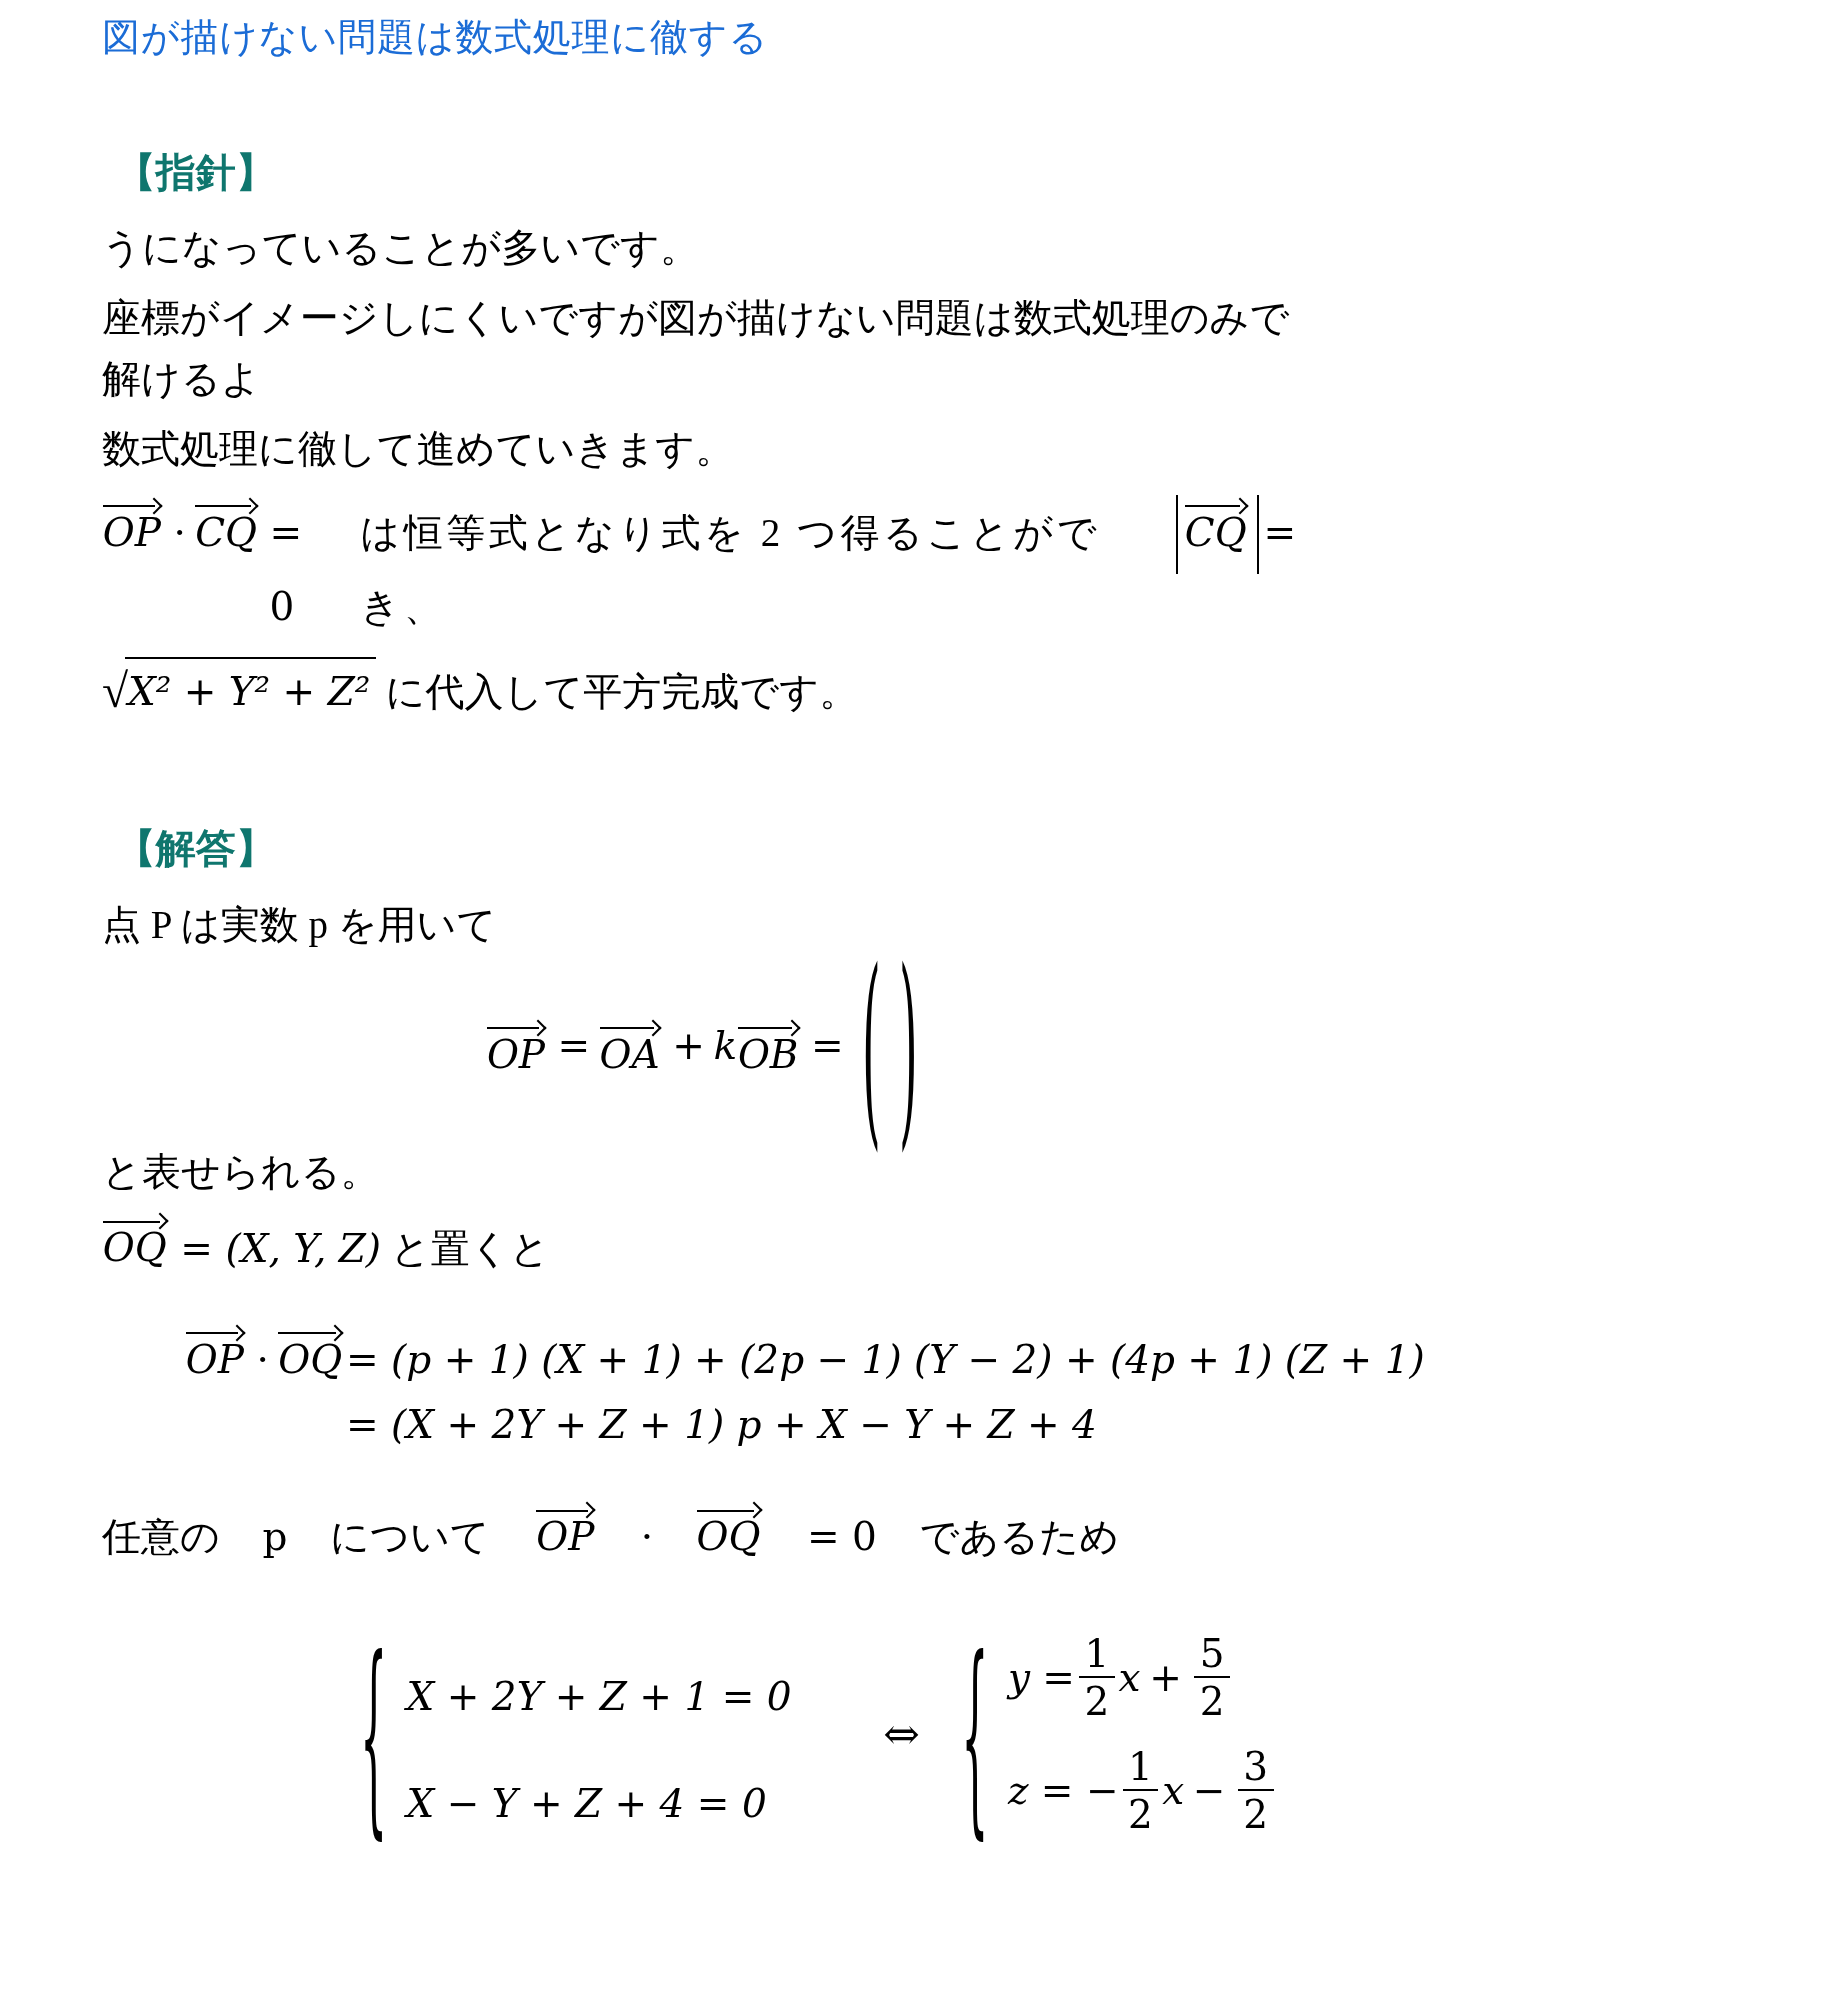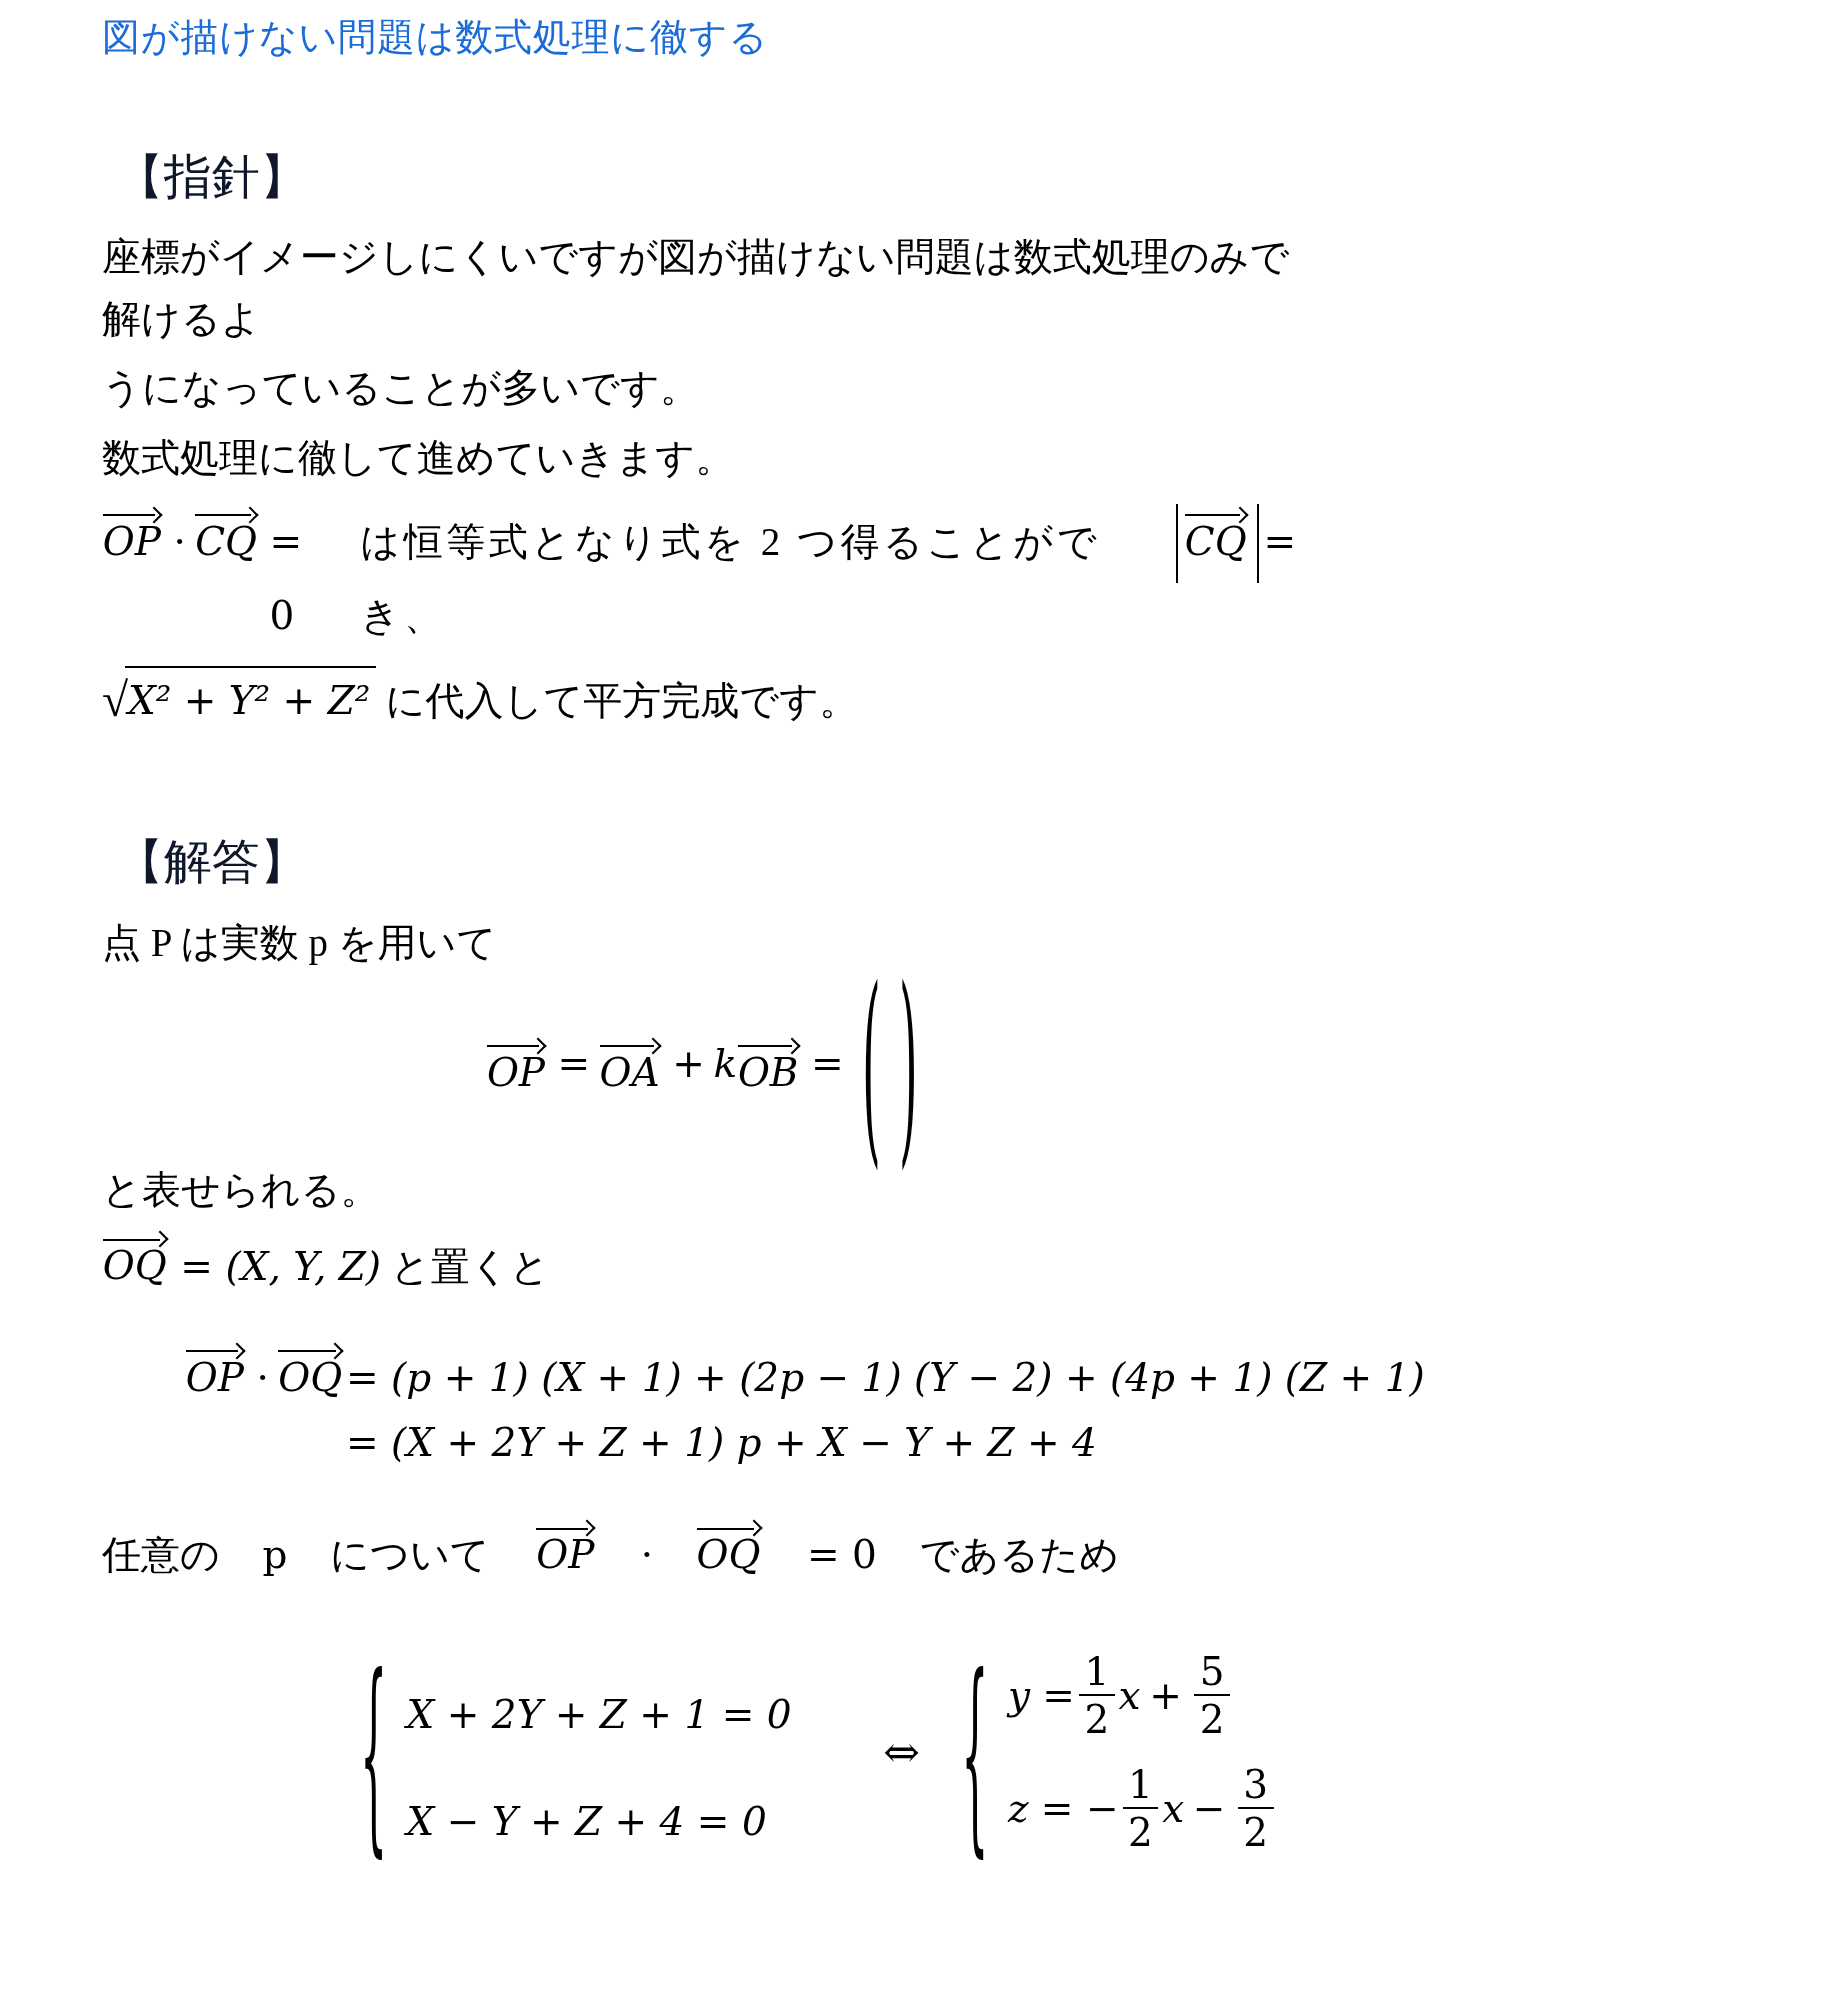--- a/index.html
+++ b/index.html
@@ -8,22 +8,22 @@
     font-family:"Liberation Serif", serif; font-size:39px;
   }
   .page { padding:11.7px 0 29px 102px; width:1209px; }
 
   
   .doc-title {
     font-family:"Liberation Sans", sans-serif; font-size:38px; font-weight:400;
     color:#1b6cd6; margin:0 0 82px 0; letter-spacing:0.02em;
   }
   .sec-heading {
-    font-family:"Liberation Sans", sans-serif; font-size:48px; font-weight:400;
-    color:#0f172a; margin:0 0 17.6px 13.7px;
+    font-family:"Liberation Sans", sans-serif; font-size:40px; font-weight:700;
+    color:#0f766e; margin:0 0 17.6px 13.7px;
   }
   .sec-heading.ans { margin-top:94px; }
 
   
   .tline { margin:0 0 7.8px 0; line-height:1.58; }
 
   
   .math, .mi { font-family:"DejaVu Serif", serif; font-style:italic; }
   .mop { font-family:"DejaVu Serif", serif; font-style:normal; margin:0 0.22em; }
 
@@ -97,22 +97,22 @@
 </style>
 </head>
 <body>
 
 <div class="page">
 
   <h1 class="doc-title">図が描けない問題は数式処理に徹する</h1>
 
   <h2 class="sec-heading">【指針】</h2>
 
+  <p class="tline">うになっていることが多いです。</p>
   <p class="tline">座標がイメージしにくいですが図が描けない問題は数式処理のみで解けるよ</p>
-  <p class="tline">うになっていることが多いです。</p>
   <p class="tline">数式処理に徹して進めていきます。</p>
 
   <div class="mathline">
     <span class="vec">OP</span>
     <span class="mop">·</span>
     <span class="vec">CQ</span>
     <span class="mop">= 0</span>
     <span class="jp">は恒等式となり式を 2 つ得ることができ、</span>
     <span class="abs"><span class="vec">CQ</span></span>
     <span class="mop tail-eq">=</span>

